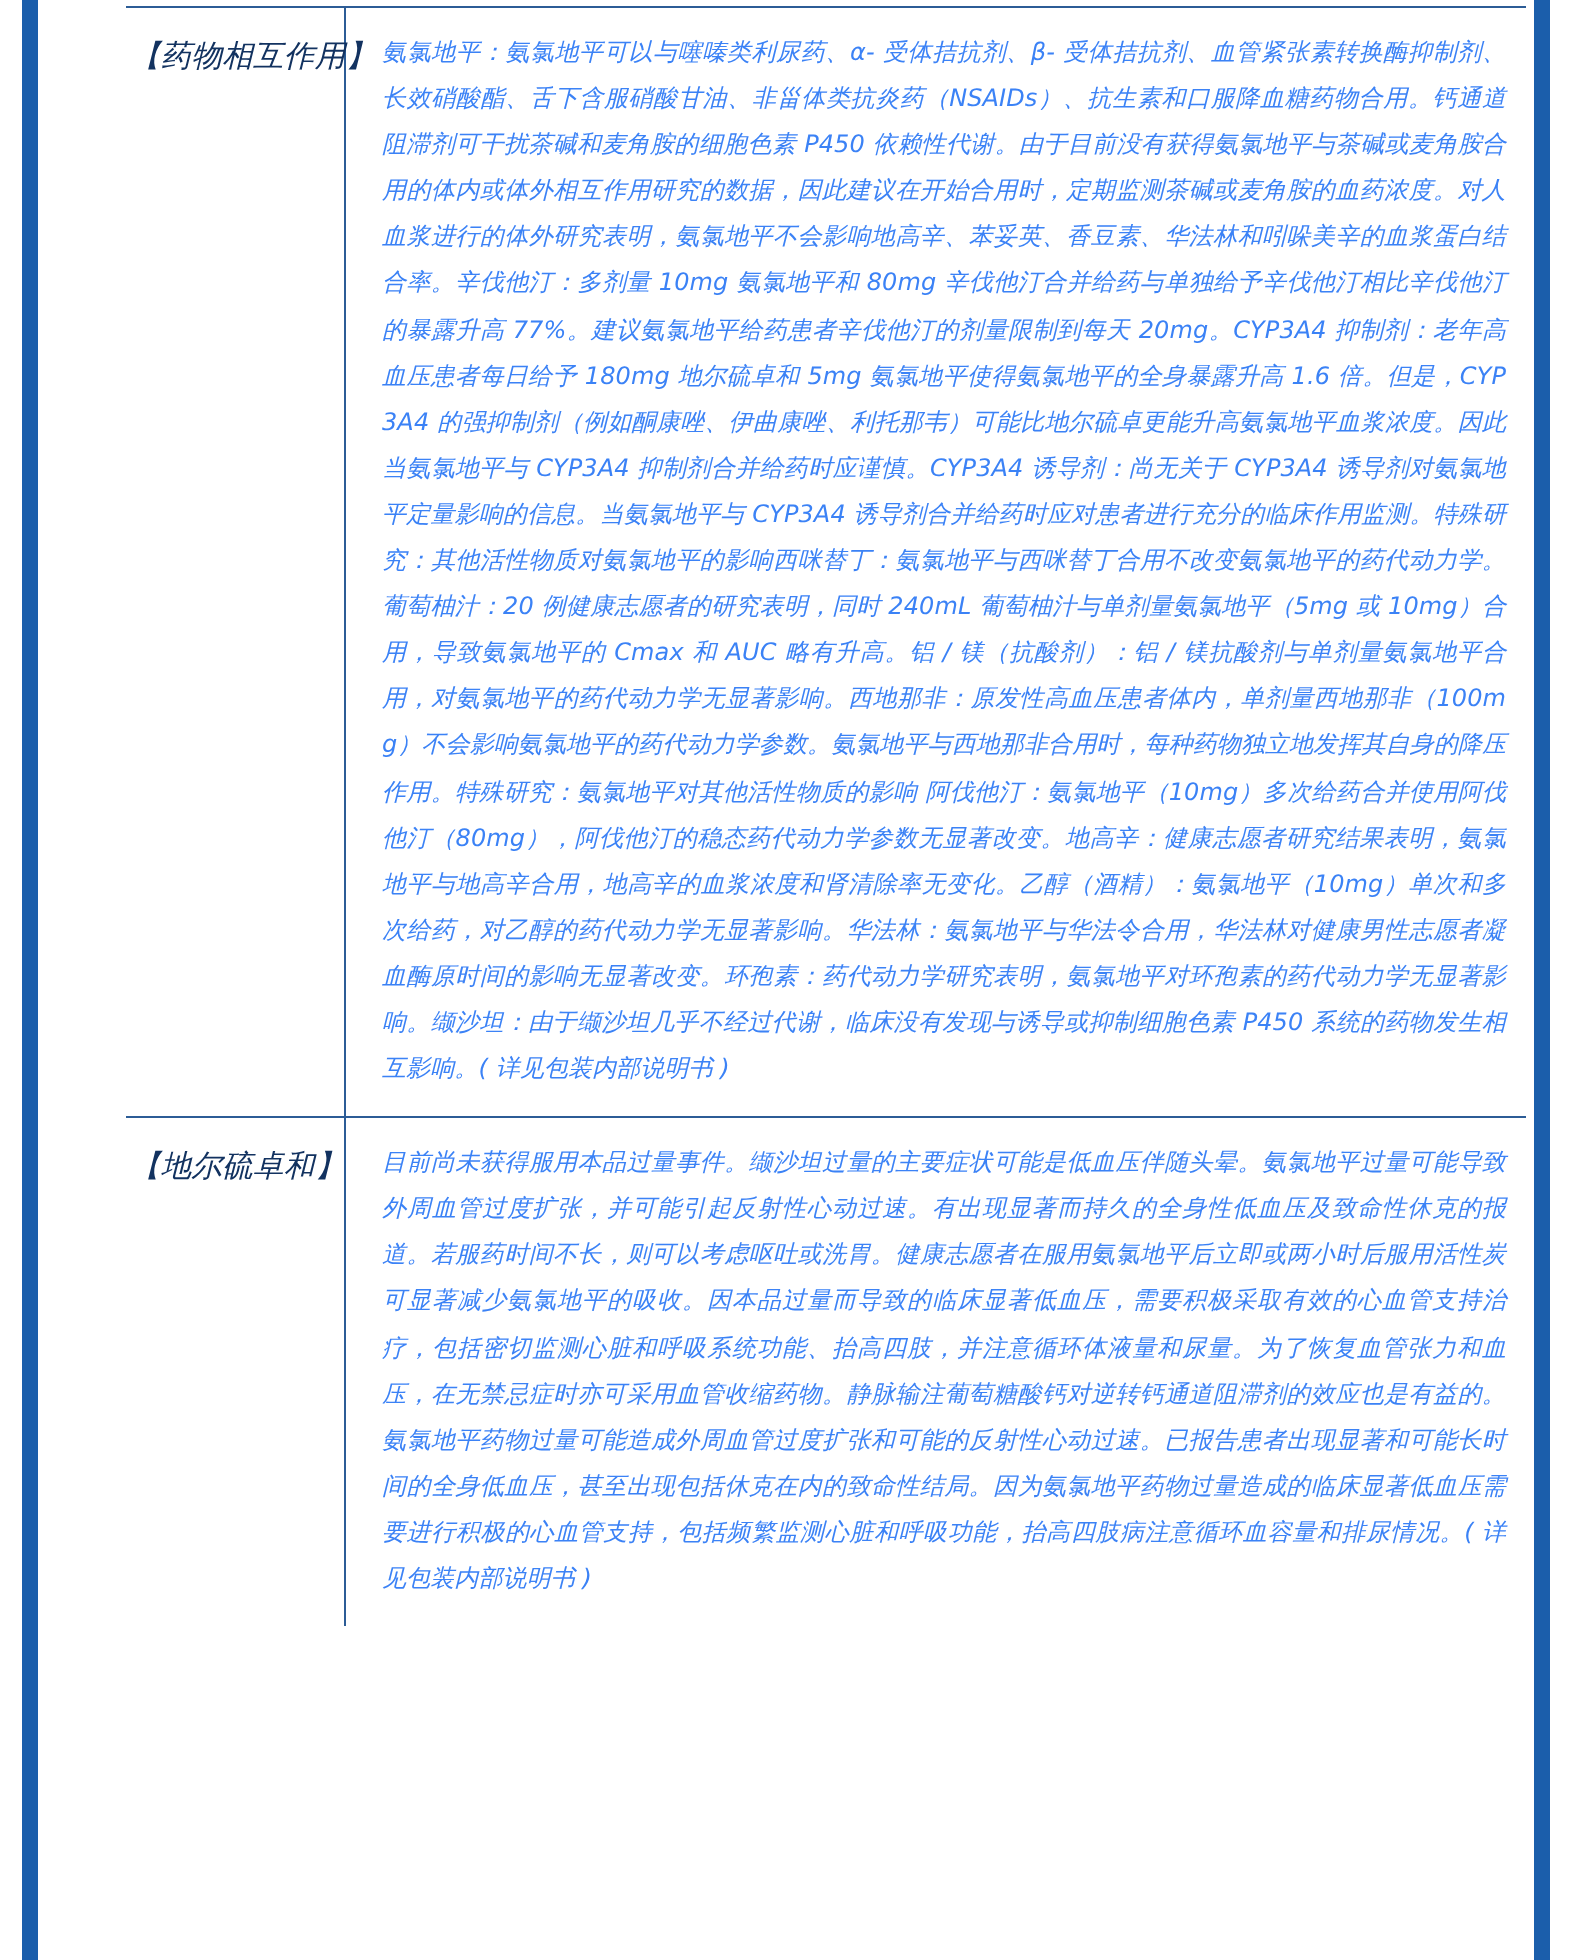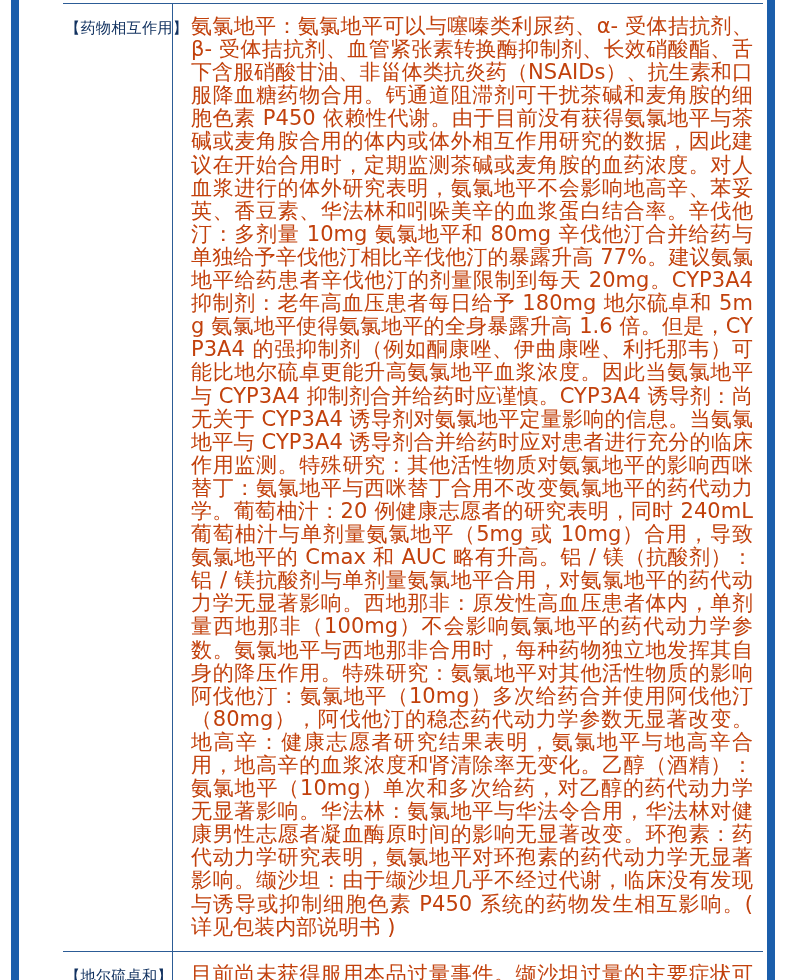--- a/index.html
+++ b/index.html
@@ -47,20 +47,21 @@
     top: 3px;
     width: 700px;
     border-top: 1.6px solid #2c5c96;
     box-sizing: border-box;
   }
 
   .row {
     display: flex;
     align-items: stretch;
     border-bottom: 1.6px solid #2c5c96;
+    font-style: italic;
   }
   .row:last-child {
     border-bottom: none;
   }
 
   .cell-label {
     width: 110px;
     flex: 0 0 110px;
     border-right: 1.6px solid #2c5c96;
     box-sizing: border-box;
@@ -74,23 +75,23 @@
     color: #123260;
     white-space: nowrap;
   }
 
   .cell-body {
     flex: 1 1 auto;
     box-sizing: border-box;
     padding: 11px 10px 12px 18px;
   }
   .cell-body .para {
-    font-size: 21px;
+    font-size: 12px;
     line-height: 23.1px;
-    color: #c2410c;
+    color: #3b82f6;
     text-align: justify;
     text-justify: inter-ideograph;
     letter-spacing: 0.05px;
     margin: 0;
     word-break: break-all;
   }
 </style>
 </head>
 <body>
 

